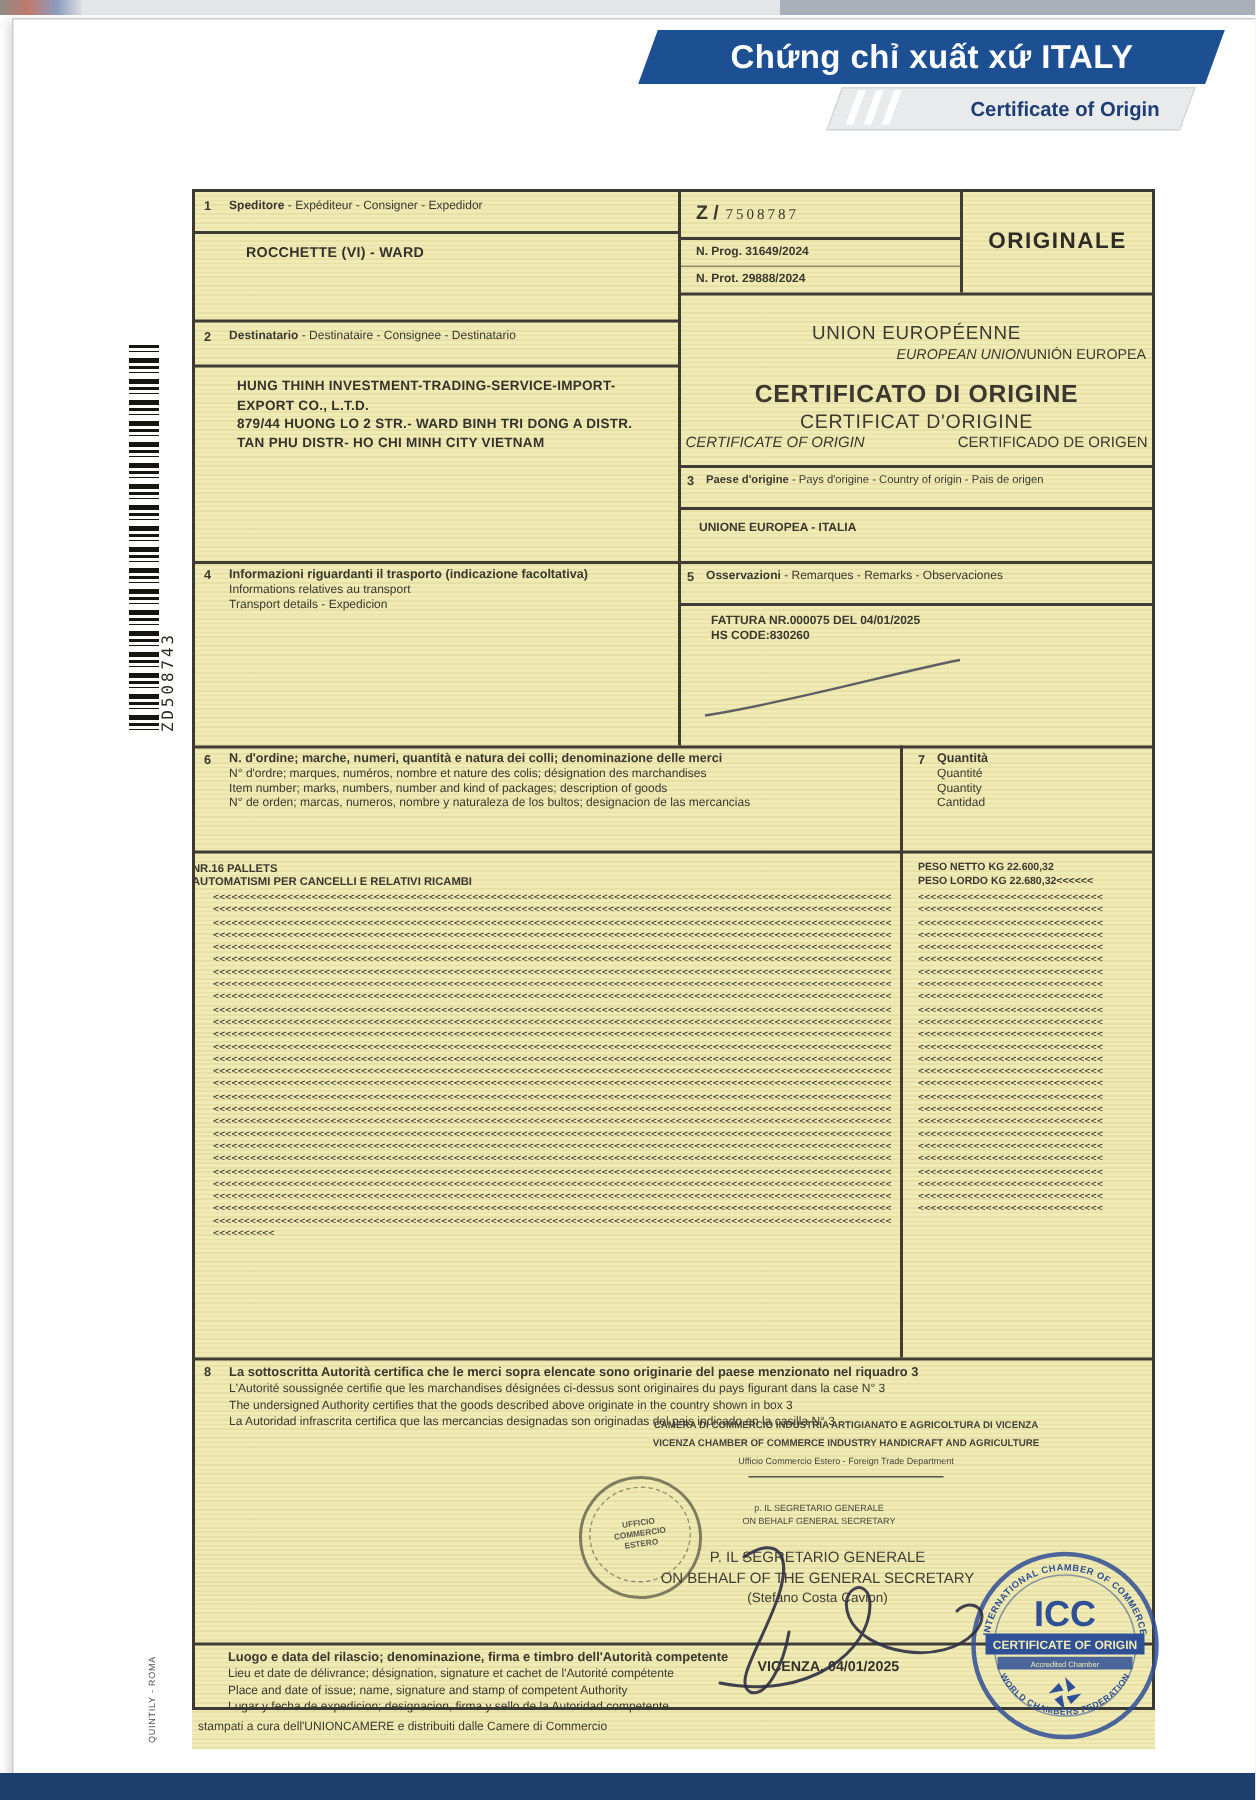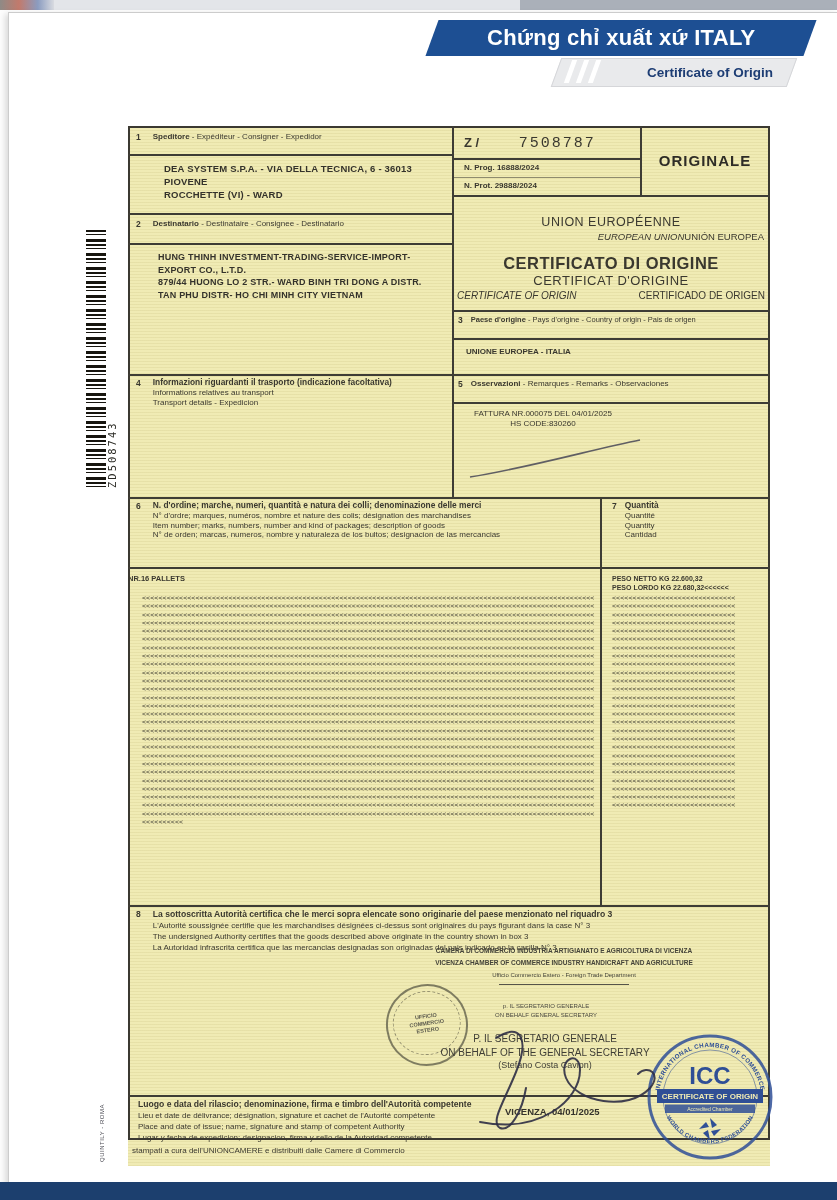--- a/index.html
+++ b/index.html
@@ -47,33 +47,33 @@
   .boxhdr{font-size:8px;display:flex;color:#3a382f;}
   .bnum{font-weight:bold;font-size:8.5px;margin-right:12px;}
   .bstrong{font-weight:bold;}
   .content{font-size:9.5px;font-weight:bold;line-height:13px;letter-spacing:.2px;color:#34322b;}
   .lines div{font-size:8px;line-height:9.8px;}
   .lines div:first-child{font-weight:bold;font-size:8.4px;}
   .lines8 div{font-size:8px;line-height:11px;}
   .lines8 div:first-child{font-weight:bold;font-size:8.6px;}
 
   .serial-prefix{font-weight:bold;font-size:13px;}
-  .serial-num{font-family:Liberation Mono, monospace;font-size:15px;letter-spacing:2px;margin-left:35px;}
+  .serial-num{font-family:Liberation Serif, serif;font-size:10px;letter-spacing:2px;}
   .prog{font-size:8px;font-weight:bold;}
   .originale{font-weight:bold;font-size:15px;letter-spacing:1px;text-align:center;color:#2e2c26;}
 
   .u1{font-weight:bold;font-size:15px;text-align:center;letter-spacing:.5px;}
   .u2{font-size:12.5px;text-align:center;letter-spacing:.5px;}
   .urow{display:flex;justify-content:flex-end;font-size:9.5px;padding:0 6px;}
   .c1{font-weight:bold;font-size:16.5px;text-align:center;letter-spacing:.5px;}
   .c2{font-size:13px;text-align:center;letter-spacing:.5px;}
   .crow{display:flex;justify-content:space-between;font-size:10px;padding:0 5px;}
   .ital{font-style:italic;}
 
-  .small-bold{font-size:8px;font-weight:normal;line-height:10px;text-align:center;}
+  .small-bold{font-size:8px;font-weight:bold;line-height:10px;}
   .filler div{font-family:"DejaVu Sans Mono",monospace;font-size:6.5px;line-height:8.3px;
     letter-spacing:.2px;color:#33312a;white-space:nowrap;overflow:hidden;}
   .goods-l div{font-size:7.5px;font-weight:bold;line-height:9px;white-space:nowrap;}
   .qty-l div{font-size:7px;font-weight:bold;line-height:9px;white-space:nowrap;overflow:hidden;}
 
   .chamber{text-align:center;color:#45443a;}
   .chamber .ch1{font-size:6.5px;font-weight:bold;line-height:12px;}
   .chamber .ch2{font-size:6.5px;font-weight:bold;line-height:12px;}
   .chamber .ch3{font-size:6px;line-height:12px;}
   .chamber .rule{width:130px;border-top:1px solid #55544a;margin:3px auto 0;}
@@ -138,21 +138,20 @@
 
     <div class="abs vln" style="left:324px;top:0;height:371px;"></div>
     <div class="abs vln" style="left:512px;top:0;height:69px;"></div>
     <div class="abs vln" style="left:472px;top:371px;height:408px;"></div>
 
     <div class="abs boxhdr" style="left:8px;top:6px;width:310px;">
       <span class="bnum">1</span>
       <span><span class="bstrong">Speditore</span><span> - Expéditeur - Consigner - Expedidor</span></span>
     </div>
     <div class="abs content lines-plain" style="left:36px;top:36px;width:280px;">
-        <div>DEA SYSTEM S.P.A. - VIA DELLA TECNICA, 6 - 36013 PIOVENE</div>
         <div>ROCCHETTE (VI) - WARD</div>
       </div>
 
     <div class="abs boxhdr" style="left:8px;top:93px;width:310px;">
       <span class="bnum">2</span>
       <span><span class="bstrong">Destinatario</span><span> - Destinataire - Consignee - Destinatario</span></span>
     </div>
     <div class="abs content" style="left:30px;top:125px;width:290px;font-size:9px;line-height:12.5px;">
         <div>HUNG THINH INVESTMENT-TRADING-SERVICE-IMPORT-</div>
         <div>EXPORT CO., L.T.D.</div>
@@ -166,21 +165,21 @@
           <div>Informazioni riguardanti il trasporto (indicazione facoltativa)</div>
           <div>Informations relatives au transport</div>
           <div>Transport details - Expedicion</div>
         </span>
     </div>
 
     <div class="abs" style="left:336px;top:7px;">
       <span class="serial-prefix">Z /</span>
       <span class="serial-num">7508787</span>
     </div>
-    <div class="abs prog" style="left:336px;top:37px;">N. Prog. 16888/2024</div>
+    <div class="abs prog" style="left:336px;top:37px;">N. Prog. 31649/2024</div>
     <div class="abs prog" style="left:336px;top:55px;">N. Prot. 29888/2024</div>
     <div class="abs originale" style="left:512px;top:26px;width:130px;">ORIGINALE</div>
 
     <div class="abs u2" style="left:324px;top:89px;width:318px;">UNION EUROPÉENNE</div>
     <div class="abs urow" style="left:324px;top:105px;width:306px;">
       <span class="ital">EUROPEAN UNION</span>
       <span>UNIÓN EUROPEA</span>
     </div>
 
     <div class="abs c1" style="left:324px;top:128px;width:318px;">CERTIFICATO DI ORIGINE</div>
@@ -219,20 +218,21 @@
       <span class="lines">
           <div>Quantità</div>
           <div>Quantité</div>
           <div>Quantity</div>
           <div>Cantidad</div>
         </span>
     </div>
 
     <div class="abs goods-l" style="left:0;top:448px;width:452px;">
         <div>NR.16 PALLETS</div>
+        <div>AUTOMATISMI PER CANCELLI E RELATIVI RICAMBI</div>
       </div>
     <div class="abs filler" style="left:14px;top:468px;width:452px;">
         <div>&lt;&lt;&lt;&lt;&lt;&lt;&lt;&lt;&lt;&lt;&lt;&lt;&lt;&lt;&lt;&lt;&lt;&lt;&lt;&lt;&lt;&lt;&lt;&lt;&lt;&lt;&lt;&lt;&lt;&lt;&lt;&lt;&lt;&lt;&lt;&lt;&lt;&lt;&lt;&lt;&lt;&lt;&lt;&lt;&lt;&lt;&lt;&lt;&lt;&lt;&lt;&lt;&lt;&lt;&lt;&lt;&lt;&lt;&lt;&lt;&lt;&lt;&lt;&lt;&lt;&lt;&lt;&lt;&lt;&lt;&lt;&lt;&lt;&lt;&lt;&lt;&lt;&lt;&lt;&lt;&lt;&lt;&lt;&lt;&lt;&lt;&lt;&lt;&lt;&lt;&lt;&lt;&lt;&lt;&lt;&lt;&lt;&lt;&lt;&lt;&lt;&lt;&lt;&lt;&lt;&lt;&lt;&lt;&lt;&lt;</div>
         <div>&lt;&lt;&lt;&lt;&lt;&lt;&lt;&lt;&lt;&lt;&lt;&lt;&lt;&lt;&lt;&lt;&lt;&lt;&lt;&lt;&lt;&lt;&lt;&lt;&lt;&lt;&lt;&lt;&lt;&lt;&lt;&lt;&lt;&lt;&lt;&lt;&lt;&lt;&lt;&lt;&lt;&lt;&lt;&lt;&lt;&lt;&lt;&lt;&lt;&lt;&lt;&lt;&lt;&lt;&lt;&lt;&lt;&lt;&lt;&lt;&lt;&lt;&lt;&lt;&lt;&lt;&lt;&lt;&lt;&lt;&lt;&lt;&lt;&lt;&lt;&lt;&lt;&lt;&lt;&lt;&lt;&lt;&lt;&lt;&lt;&lt;&lt;&lt;&lt;&lt;&lt;&lt;&lt;&lt;&lt;&lt;&lt;&lt;&lt;&lt;&lt;&lt;&lt;&lt;&lt;&lt;&lt;&lt;&lt;&lt;</div>
         <div>&lt;&lt;&lt;&lt;&lt;&lt;&lt;&lt;&lt;&lt;&lt;&lt;&lt;&lt;&lt;&lt;&lt;&lt;&lt;&lt;&lt;&lt;&lt;&lt;&lt;&lt;&lt;&lt;&lt;&lt;&lt;&lt;&lt;&lt;&lt;&lt;&lt;&lt;&lt;&lt;&lt;&lt;&lt;&lt;&lt;&lt;&lt;&lt;&lt;&lt;&lt;&lt;&lt;&lt;&lt;&lt;&lt;&lt;&lt;&lt;&lt;&lt;&lt;&lt;&lt;&lt;&lt;&lt;&lt;&lt;&lt;&lt;&lt;&lt;&lt;&lt;&lt;&lt;&lt;&lt;&lt;&lt;&lt;&lt;&lt;&lt;&lt;&lt;&lt;&lt;&lt;&lt;&lt;&lt;&lt;&lt;&lt;&lt;&lt;&lt;&lt;&lt;&lt;&lt;&lt;&lt;&lt;&lt;&lt;&lt;</div>
         <div>&lt;&lt;&lt;&lt;&lt;&lt;&lt;&lt;&lt;&lt;&lt;&lt;&lt;&lt;&lt;&lt;&lt;&lt;&lt;&lt;&lt;&lt;&lt;&lt;&lt;&lt;&lt;&lt;&lt;&lt;&lt;&lt;&lt;&lt;&lt;&lt;&lt;&lt;&lt;&lt;&lt;&lt;&lt;&lt;&lt;&lt;&lt;&lt;&lt;&lt;&lt;&lt;&lt;&lt;&lt;&lt;&lt;&lt;&lt;&lt;&lt;&lt;&lt;&lt;&lt;&lt;&lt;&lt;&lt;&lt;&lt;&lt;&lt;&lt;&lt;&lt;&lt;&lt;&lt;&lt;&lt;&lt;&lt;&lt;&lt;&lt;&lt;&lt;&lt;&lt;&lt;&lt;&lt;&lt;&lt;&lt;&lt;&lt;&lt;&lt;&lt;&lt;&lt;&lt;&lt;&lt;&lt;&lt;&lt;&lt;</div>
         <div>&lt;&lt;&lt;&lt;&lt;&lt;&lt;&lt;&lt;&lt;&lt;&lt;&lt;&lt;&lt;&lt;&lt;&lt;&lt;&lt;&lt;&lt;&lt;&lt;&lt;&lt;&lt;&lt;&lt;&lt;&lt;&lt;&lt;&lt;&lt;&lt;&lt;&lt;&lt;&lt;&lt;&lt;&lt;&lt;&lt;&lt;&lt;&lt;&lt;&lt;&lt;&lt;&lt;&lt;&lt;&lt;&lt;&lt;&lt;&lt;&lt;&lt;&lt;&lt;&lt;&lt;&lt;&lt;&lt;&lt;&lt;&lt;&lt;&lt;&lt;&lt;&lt;&lt;&lt;&lt;&lt;&lt;&lt;&lt;&lt;&lt;&lt;&lt;&lt;&lt;&lt;&lt;&lt;&lt;&lt;&lt;&lt;&lt;&lt;&lt;&lt;&lt;&lt;&lt;&lt;&lt;&lt;&lt;&lt;&lt;</div>
         <div>&lt;&lt;&lt;&lt;&lt;&lt;&lt;&lt;&lt;&lt;&lt;&lt;&lt;&lt;&lt;&lt;&lt;&lt;&lt;&lt;&lt;&lt;&lt;&lt;&lt;&lt;&lt;&lt;&lt;&lt;&lt;&lt;&lt;&lt;&lt;&lt;&lt;&lt;&lt;&lt;&lt;&lt;&lt;&lt;&lt;&lt;&lt;&lt;&lt;&lt;&lt;&lt;&lt;&lt;&lt;&lt;&lt;&lt;&lt;&lt;&lt;&lt;&lt;&lt;&lt;&lt;&lt;&lt;&lt;&lt;&lt;&lt;&lt;&lt;&lt;&lt;&lt;&lt;&lt;&lt;&lt;&lt;&lt;&lt;&lt;&lt;&lt;&lt;&lt;&lt;&lt;&lt;&lt;&lt;&lt;&lt;&lt;&lt;&lt;&lt;&lt;&lt;&lt;&lt;&lt;&lt;&lt;&lt;&lt;&lt;</div>
         <div>&lt;&lt;&lt;&lt;&lt;&lt;&lt;&lt;&lt;&lt;&lt;&lt;&lt;&lt;&lt;&lt;&lt;&lt;&lt;&lt;&lt;&lt;&lt;&lt;&lt;&lt;&lt;&lt;&lt;&lt;&lt;&lt;&lt;&lt;&lt;&lt;&lt;&lt;&lt;&lt;&lt;&lt;&lt;&lt;&lt;&lt;&lt;&lt;&lt;&lt;&lt;&lt;&lt;&lt;&lt;&lt;&lt;&lt;&lt;&lt;&lt;&lt;&lt;&lt;&lt;&lt;&lt;&lt;&lt;&lt;&lt;&lt;&lt;&lt;&lt;&lt;&lt;&lt;&lt;&lt;&lt;&lt;&lt;&lt;&lt;&lt;&lt;&lt;&lt;&lt;&lt;&lt;&lt;&lt;&lt;&lt;&lt;&lt;&lt;&lt;&lt;&lt;&lt;&lt;&lt;&lt;&lt;&lt;&lt;&lt;</div>
         <div>&lt;&lt;&lt;&lt;&lt;&lt;&lt;&lt;&lt;&lt;&lt;&lt;&lt;&lt;&lt;&lt;&lt;&lt;&lt;&lt;&lt;&lt;&lt;&lt;&lt;&lt;&lt;&lt;&lt;&lt;&lt;&lt;&lt;&lt;&lt;&lt;&lt;&lt;&lt;&lt;&lt;&lt;&lt;&lt;&lt;&lt;&lt;&lt;&lt;&lt;&lt;&lt;&lt;&lt;&lt;&lt;&lt;&lt;&lt;&lt;&lt;&lt;&lt;&lt;&lt;&lt;&lt;&lt;&lt;&lt;&lt;&lt;&lt;&lt;&lt;&lt;&lt;&lt;&lt;&lt;&lt;&lt;&lt;&lt;&lt;&lt;&lt;&lt;&lt;&lt;&lt;&lt;&lt;&lt;&lt;&lt;&lt;&lt;&lt;&lt;&lt;&lt;&lt;&lt;&lt;&lt;&lt;&lt;&lt;&lt;</div>
@@ -347,21 +347,21 @@
       <rect x="20" y="72.5" width="90" height="8.5" fill="#2f4f96" opacity=".85"></rect>
       <text x="65" y="79" text-anchor="middle" font-size="5" fill="#f0ebb4">Accredited Chamber</text>
       <g fill="#2f4f96" transform="translate(65,97)">
         <path d="M0 -11 L7 -4 L2 -1 Z"></path>
         <path d="M11 0 L4 7 L1 2 Z"></path>
         <path d="M0 11 L-7 4 L-2 1 Z"></path>
         <path d="M-11 0 L-4 -7 L-1 -2 Z"></path>
       </g>
     </svg>
 
-    <div class="abs lines8" style="left:10px;top:973px;width:560px;">
+    <div class="abs lines8" style="left:24px;top:973px;width:560px;">
         <div>Luogo e data del rilascio; denominazione, firma e timbro dell'Autorità competente</div>
         <div>Lieu et date de délivrance; désignation, signature et cachet de l'Autorité compétente</div>
         <div>Place and date of issue; name, signature and stamp of competent Authority</div>
         <div>Lugar y fecha de expedicion; designacion, firma y sello de la Autoridad competente</div>
       </div>
 
     <div class="abs footer-line" style="left:4px;top:1020px;">stampati a cura dell'UNIONCAMERE e distribuiti dalle Camere di Commercio</div>
 
     <svg class="abs" style="left:0;top:0;" width="642" height="1040" viewBox="0 0 642 1040">
       <path d="M 342 351 C 400 342, 470 322, 512 314" fill="none" stroke="#3c3c50" stroke-width="1.6" opacity=".8"></path>

